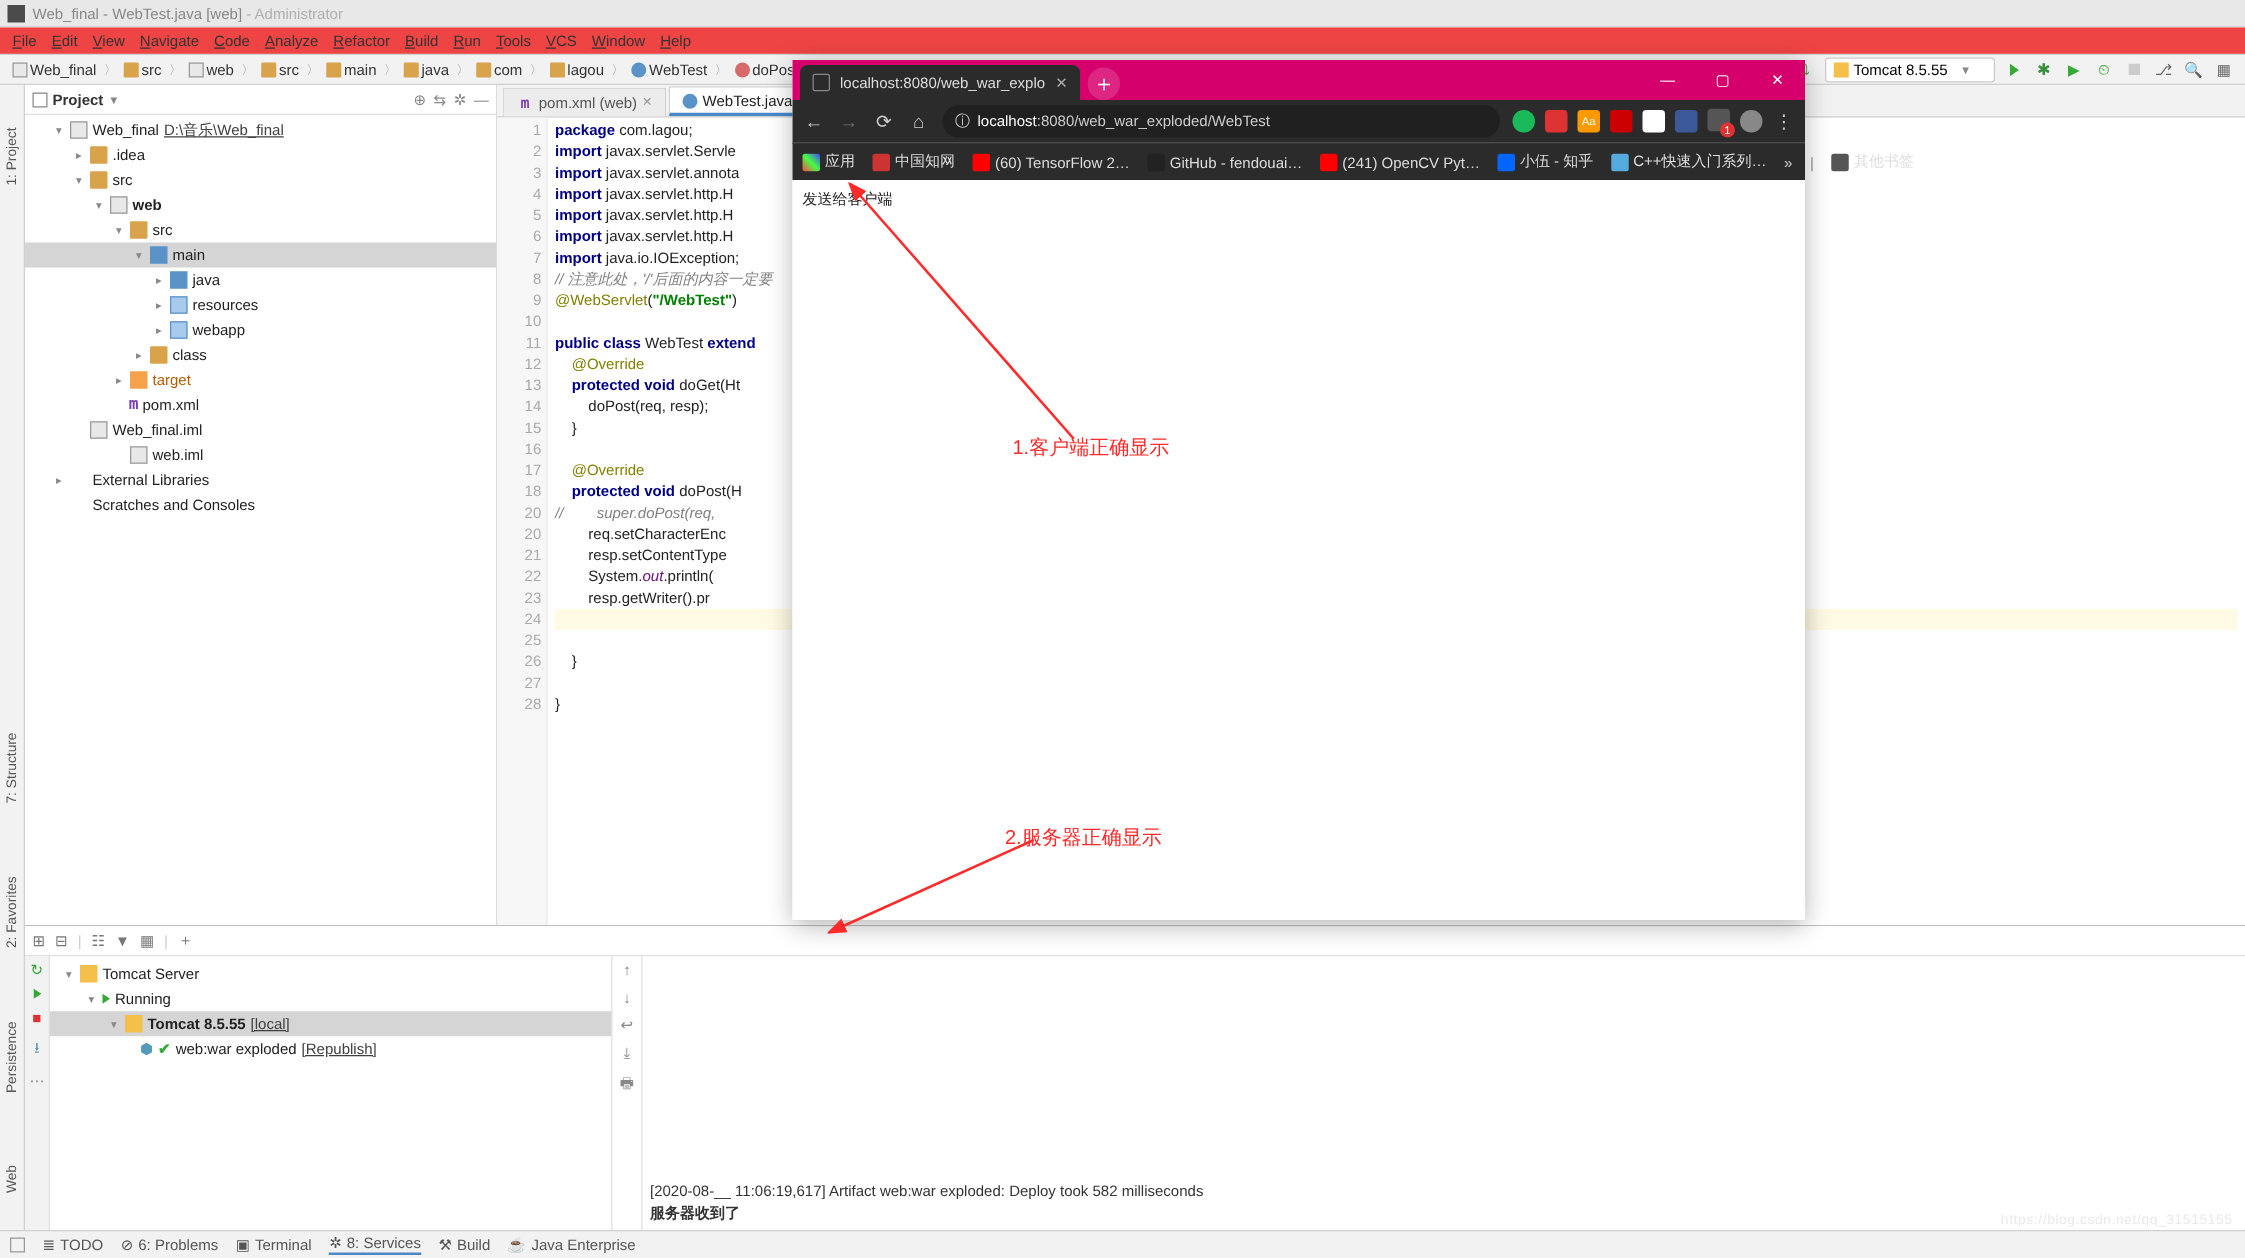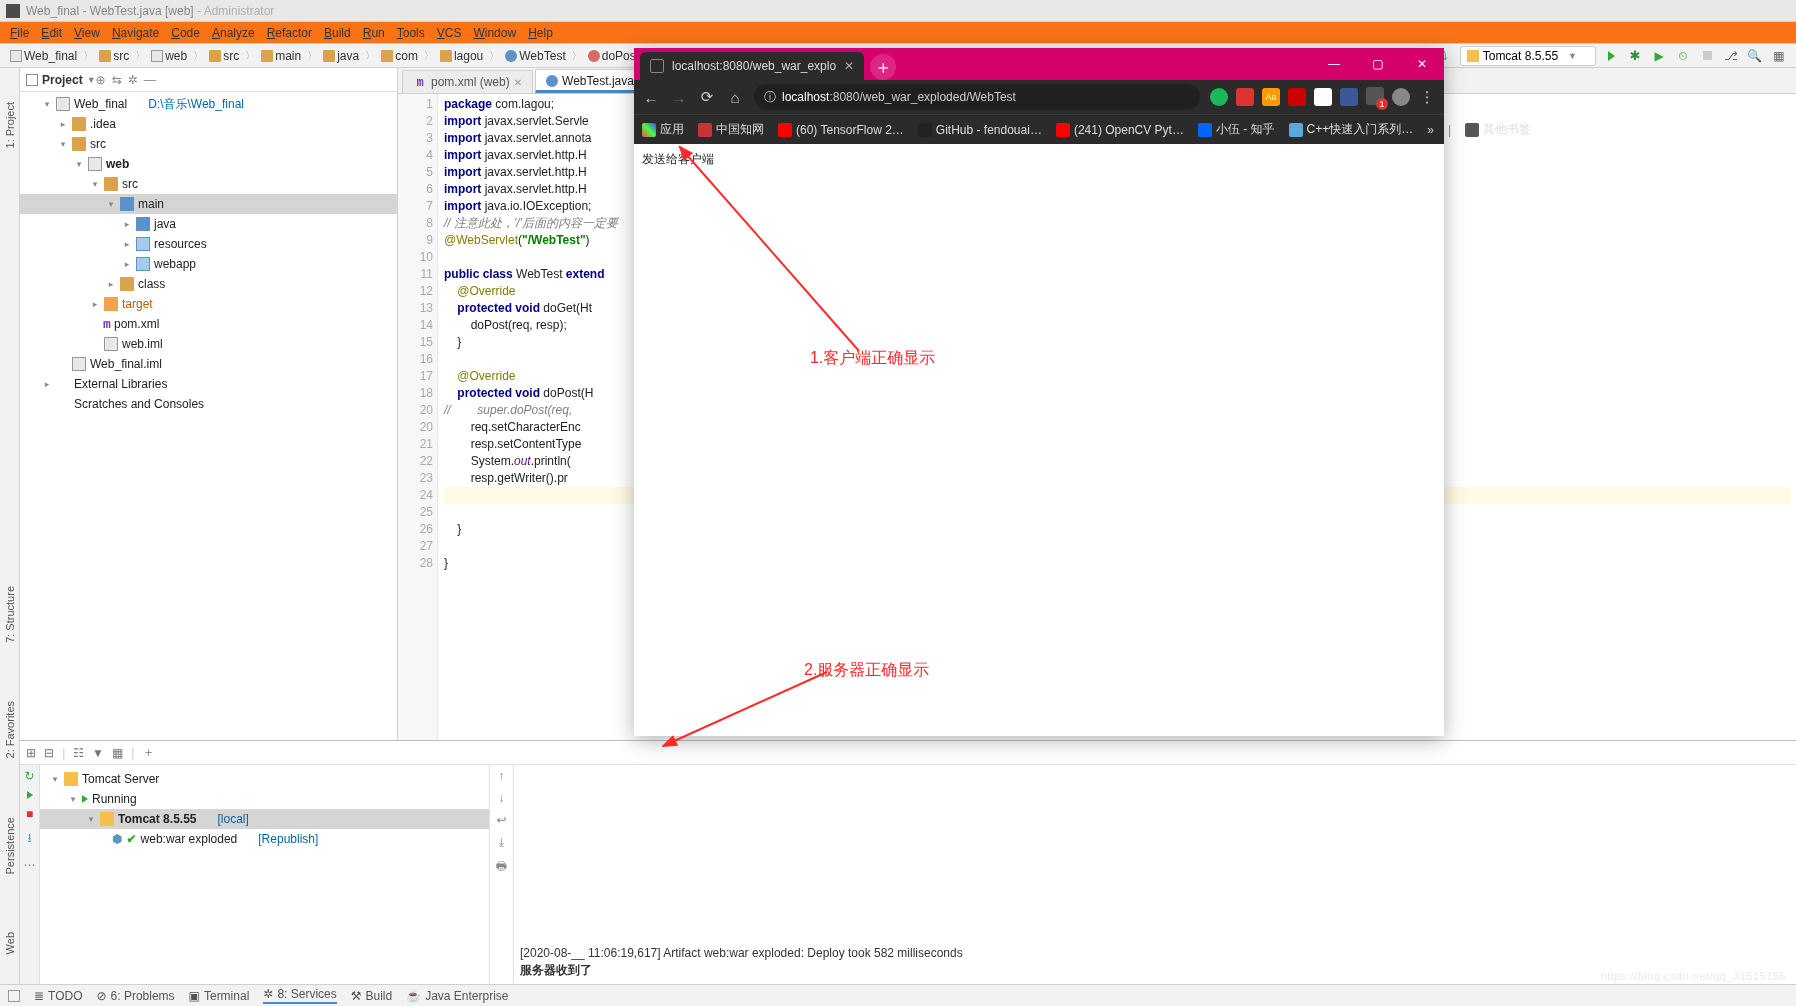--- a/index.html
+++ b/index.html
@@ -5,21 +5,21 @@
 * { margin:0; padding:0; box-sizing:border-box; font-family:"Segoe UI",Arial,sans-serif; font-size:12px; }
 body { background:#f2f2f2; width:1796px; height:1006px; overflow:hidden; position:relative; }
 
 
 .title-bar { height:22px; background:#e8e8e8; display:flex; align-items:center; padding:0 6px; color:#555; border-bottom:1px solid #d0d0d0; }
 .title-bar .icon-box { width:14px; height:14px; background:#4b4b4b; margin-right:6px; }
 .title-text { color:#888; font-size:11px; }
 .title-text .dim { color:#b0b0b0; }
 
 
-.menu-bar { height:22px; background:#f97316; display:flex; align-items:center; padding:0 4px; border-bottom:1px solid #d0d0d0; }
+.menu-bar { height:22px; background:#ef4444; display:flex; align-items:center; padding:0 4px; border-bottom:1px solid #d0d0d0; }
 .menu-bar .item { padding:0 6px; color:#333; cursor:default; }
 .menu-bar .item u { text-decoration:underline; }
 
 
 .nav-bar { height:24px; background:#f2f2f2; display:flex; align-items:center; padding:0 8px; border-bottom:1px solid #d0d0d0; justify-content:space-between; }
 .breadcrumbs { display:flex; align-items:center; gap:2px; }
 .breadcrumbs .crumb { color:#333; padding:0 2px; }
 .breadcrumbs .sep { color:#999; padding:0 2px; font-size:10px; }
 .breadcrumbs .ic { width:12px; height:12px; display:inline-block; margin-right:2px; vertical-align:middle; }
 .ic-folder { background:#d8a34b; border-radius:1px; }
@@ -35,36 +35,36 @@
 
 
 .main-area { display:flex; height:calc(100% - 22px - 22px - 24px - 22px); }
 
 
 .left-strip { width:20px; background:#f2f2f2; border-right:1px solid #d0d0d0; display:flex; flex-direction:column; align-items:center; padding-top:30px; gap:50px; }
 .strip-label { writing-mode:vertical-rl; transform:rotate(180deg); color:#555; font-size:11px; padding:4px 0; }
 
 
 .project-panel { width:378px; background:#fff; border-right:1px solid #d0d0d0; display:flex; flex-direction:column; }
-.proj-header { height:24px; display:flex; align-items:center; padding:0 6px; border-bottom:1px solid #e0e0e0; justify-content:flex-start; }
+.proj-header { height:24px; display:flex; align-items:center; padding:0 6px; border-bottom:1px solid #e0e0e0; justify-content:space-between; }
 .proj-title { display:flex; align-items:center; gap:4px; font-weight:bold; color:#333; }
 .proj-tools { display:flex; gap:6px; color:#888; }
 .tree { padding:2px 0; overflow:auto; flex:1; }
 .tree-row { display:flex; align-items:center; height:20px; padding-left:6px; white-space:nowrap; }
 .tree-row.sel { background:#d5d5d5; }
 .tree-row .arrow { width:10px; color:#888; font-size:9px; text-align:center; }
 .tree-row .ic { width:14px; height:14px; margin:0 4px; }
 .ic-module { background:#e8e8e8; border:1px solid #999; }
 .ic-src  { background:#5b93c8; }
 .ic-src2 { background:#a8caec; border:1px solid #5b93c8; }
 .ic-target { background:#f5a34b; }
 .ic-xml { width:14px; height:14px; font-family:monospace; color:#7a3fb3; font-size:13px; font-weight:bold; line-height:14px; text-align:center; }
 .ic-lib { color:#777; }
 .tree-row .label { color:#222; }
-.tree-row .dim { color:#0369a1; margin-left:21px; }
+.tree-row .dim { color:#404040; margin-left:4px;text-decoration:underline; }
 .tree-row.orange .label { color:#b55c00; }
 .indent-1{padding-left:22px}.indent-2{padding-left:38px}.indent-3{padding-left:54px}
 .indent-4{padding-left:70px}.indent-5{padding-left:86px}.indent-6{padding-left:102px}
 
 
 .editor-area { flex:1; display:flex; flex-direction:column; background:#fff; min-width:0; }
 .editor-tabs { height:26px; display:flex; align-items:flex-end; border-bottom:1px solid #d0d0d0; background:#f2f2f2; padding-left:4px; }
 .ed-tab { padding:4px 10px; display:flex; align-items:center; gap:4px; border:1px solid #d0d0d0; border-bottom:none; background:#ececec; margin-right:2px; border-radius:2px 2px 0 0; color:#555; }
 .ed-tab.active { background:#fff; color:#222; border-bottom:3px solid #4a88c7; padding-bottom:2px;justify-content:center; }
 .close-x { color:#999; font-size:10px; }
@@ -270,29 +270,29 @@
         <div class="tree-row indent-4 orange">
           <span class="arrow">▸</span>
           <span class="ic ic-target"></span>
           <span class="label">target</span>
         </div>
         <div class="tree-row indent-4">
           <span class="arrow"></span>
           <span class="ic-xml">m</span>
           <span class="label">pom.xml</span>
         </div>
+        <div class="tree-row indent-2">
+          <span class="arrow"></span>
+          <span class="ic ic-module"></span>
+          <span class="label">Web_final.iml</span>
+        </div>
         <div class="tree-row indent-4">
           <span class="arrow"></span>
           <span class="ic ic-module"></span>
           <span class="label">web.iml</span>
-        </div>
-        <div class="tree-row indent-2">
-          <span class="arrow"></span>
-          <span class="ic ic-module"></span>
-          <span class="label">Web_final.iml</span>
         </div>
         <div class="tree-row indent-1">
           <span class="arrow">▸</span>
           <span class="ic ic-lib"></span>
           <span class="label">External Libraries</span>
         </div>
         <div class="tree-row indent-1">
           <span class="arrow"></span>
           <span class="ic ic-lib"></span>
           <span class="label">Scratches and Consoles</span>

